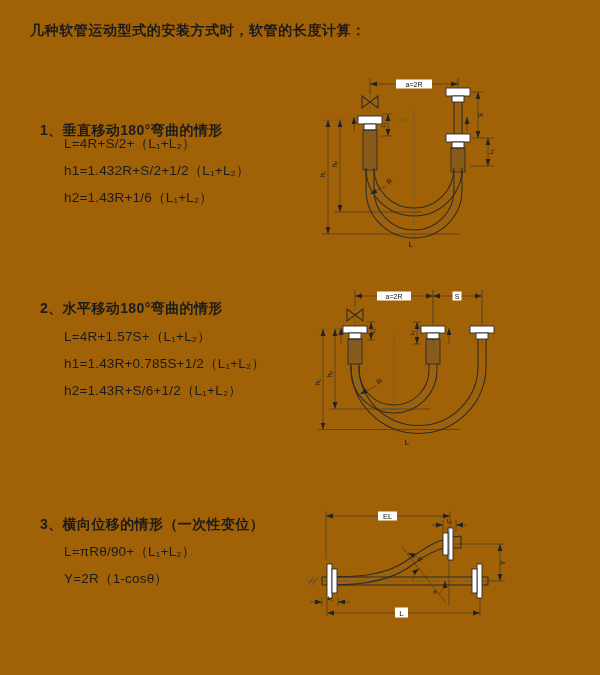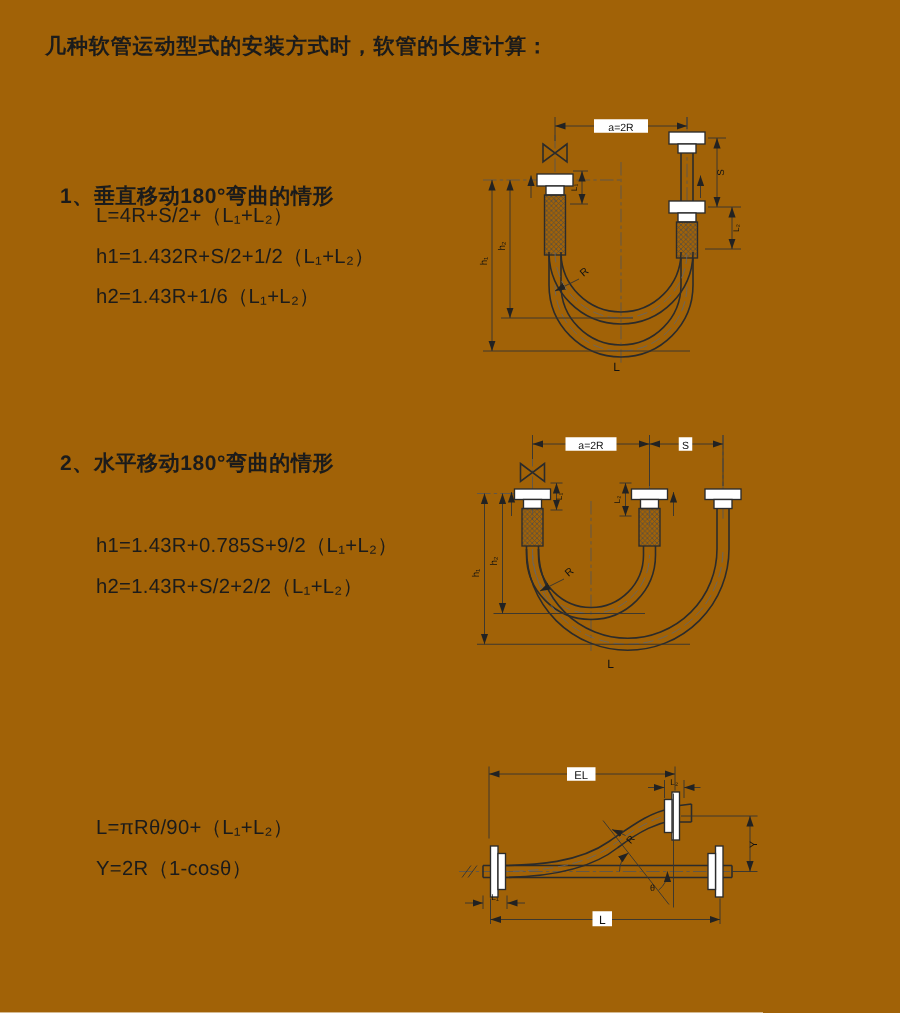--- a/index.html
+++ b/index.html
@@ -101,22 +101,23 @@
       <text transform="rotate(-90 182.5 82)" x="182.5" y="82" text-anchor="middle" font-size="5.5">L₂</text>
     </g>
     <g>
       <line class="d" x1="76" y1="116" x2="60" y2="124" marker-end="url(#a1e)"></line>
       <text transform="rotate(-40 81 113)" x="81" y="113" text-anchor="middle" font-size="7">R</text>
     </g>
     <text x="101" y="177" text-anchor="middle" font-size="8">L</text>
   </svg>
 
   <div class="heading" style="top:300px">2、水平移动180°弯曲的情形</div>
-  <div class="formula" style="top:355px">h1=1.43R+0.785S+9/2（L₁+L₂）</div>
-  <div class="formula" style="top:382px">h2=1.43R+S/2+2/2（L₁+L₂）</div>
+  <div class="formula" style="top:328px">L=4R+1.57S+（L₁+L₂）</div>
+  <div class="formula" style="top:355px">h1=1.43R+0.785S+1/2（L₁+L₂）</div>
+  <div class="formula" style="top:382px">h2=1.43R+S/6+1/2（L₁+L₂）</div>
 
   <svg class="diag" style="left:310px;top:282px" width="280" height="180" viewBox="0 0 280 180">
     <defs>
       <pattern id="brd2" width="3.2" height="3.2" patternUnits="userSpaceOnUse">
         <path d="M0,0 L3.2,3.2 M3.2,0 L0,3.2" stroke="#4a4a4a" stroke-width="0.45"></path>
       </pattern>
       <marker id="a2s" markerUnits="userSpaceOnUse" markerWidth="8" markerHeight="6" refX="1" refY="3" orient="auto">
           <path d="M8,0.6 L1,3 L8,5.4 Z" fill="#222"></path>
         </marker>
       <marker id="a2e" markerUnits="userSpaceOnUse" markerWidth="8" markerHeight="6" refX="7" refY="3" orient="auto">
@@ -181,20 +182,21 @@
       <line class="d" x1="107" y1="40" x2="107" y2="62" marker-start="url(#a2s)" marker-end="url(#a2e)"></line>
       <text transform="rotate(-90 103.5 51)" x="103.5" y="51" text-anchor="middle" font-size="5.5">L₂</text>
     </g>
     <g>
       <line class="d" x1="66" y1="104" x2="50" y2="112" marker-end="url(#a2e)"></line>
       <text transform="rotate(-40 71 101)" x="71" y="101" text-anchor="middle" font-size="7">R</text>
     </g>
     <text x="97" y="163" text-anchor="middle" font-size="8">L</text>
   </svg>
 
+  <div class="heading" style="top:516px">3、横向位移的情形（一次性变位）</div>
   <div class="formula" style="top:543px">L=πRθ/90+（L₁+L₂）</div>
   <div class="formula" style="top:570px">Y=2R（1-cosθ）</div>
 
   <svg class="diag" style="left:298px;top:503px" width="300" height="140" viewBox="0 0 300 140">
     <defs>
       <marker id="a3s" markerUnits="userSpaceOnUse" markerWidth="8" markerHeight="6" refX="1" refY="3" orient="auto">
           <path d="M8,0.6 L1,3 L8,5.4 Z" fill="#222"></path>
         </marker>
       <marker id="a3e" markerUnits="userSpaceOnUse" markerWidth="8" markerHeight="6" refX="7" refY="3" orient="auto">
           <path d="M0,0.6 L7,3 L0,5.4 Z" fill="#222"></path>

